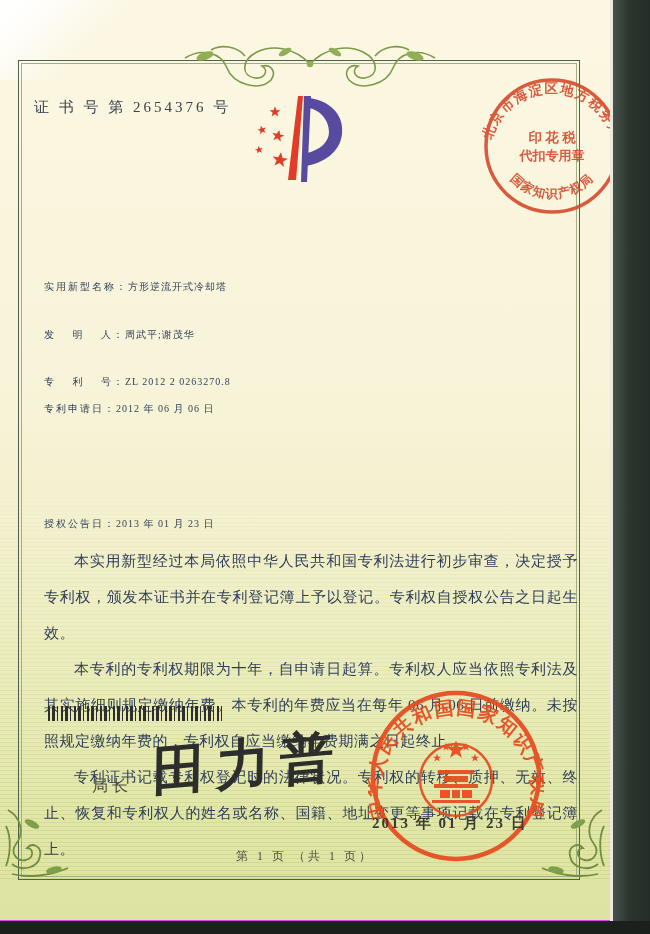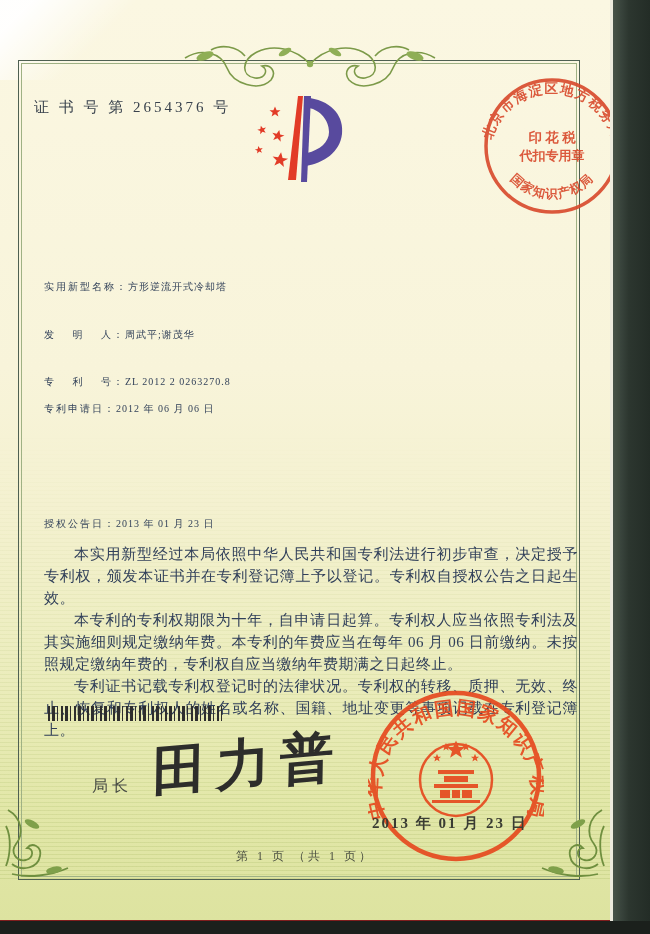--- a/index.html
+++ b/index.html
@@ -1,17 +1,17 @@
 <!DOCTYPE html>
 <html><head>
 <meta charset="utf-8">
 <style>
   html,body{margin:0;padding:0;background:#ffffff;}
   .stage{position:relative;width:650px;height:934px;overflow:hidden;
-         font-family:"Liberation Serif","DejaVu Serif",serif;background:#7f1d1d;}
+         font-family:"Liberation Serif","DejaVu Serif",serif;background:#d946ef;}
   .abs{position:absolute;}
 
   
   .paper{position:absolute;left:0;top:0;width:610px;height:920px;
          background:linear-gradient(180deg,#fbf7e2 0%,#f8f4da 40%,#f4f1d0 55%,#ecedbe 72%,#e2e7a8 88%,#dde3a0 100%);}
   .corner-light{position:absolute;left:0;top:0;width:150px;height:80px;
          background:linear-gradient(135deg,rgba(255,255,255,.95) 15%,rgba(255,255,255,0) 60%);pointer-events:none;}
   .green-zone{position:absolute;left:0;top:430px;width:610px;height:452px;
          background:repeating-linear-gradient(180deg,rgba(130,155,55,.16) 0 1px,rgba(0,0,0,0) 1px 4px);
          -webkit-mask-image:linear-gradient(180deg,transparent 0%,rgba(0,0,0,.55) 55%,#000 100%);
@@ -27,21 +27,21 @@
   .frame::after{content:"";position:absolute;left:2px;top:2px;right:2px;bottom:2px;
          border:1px solid #9fb184;}
 
   .cert-no{left:34px;top:98px;font-size:15px;letter-spacing:3px;color:#39424d;z-index:2;}
   .logo{left:252px;top:90px;z-index:2;}
   .title{left:0;top:190px;width:610px;text-align:center;font-size:35px;font-weight:700;
          letter-spacing:9px;color:#242a31;z-index:2;}
 
   .field{left:44px;font-size:10px;color:#33425a;letter-spacing:1px;z-index:2;white-space:nowrap;}
   .field .lab{letter-spacing:2px;}
-  .body-text{left:44px;top:543px;width:534px;z-index:2;font-size:15px;line-height:22px;
+  .body-text{left:44px;top:543px;width:534px;z-index:2;font-size:15px;line-height:36px;
          color:#31405a;text-align:justify;}
   .body-text p{margin:0;text-indent:2em;letter-spacing:.5px;}
 
   .barcode{left:48px;top:706px;width:174px;height:15px;z-index:2;
          background:repeating-linear-gradient(90deg,#2e2e2e 0 2px,transparent 2px 4px,#2e2e2e 4px 7px,transparent 7px 9px,#2e2e2e 9px 10px,transparent 10px 13px);}
   .director-label{left:92px;top:776px;font-size:16px;letter-spacing:4px;color:#474b44;z-index:3;}
   .signature{left:152px;top:728px;font-size:54px;color:#2d2d2b;z-index:3;
          transform:rotate(-5deg) skewX(-6deg);letter-spacing:10px;font-weight:600;}
 
   .sipo-seal{left:368px;top:688px;z-index:4;opacity:.92;}

